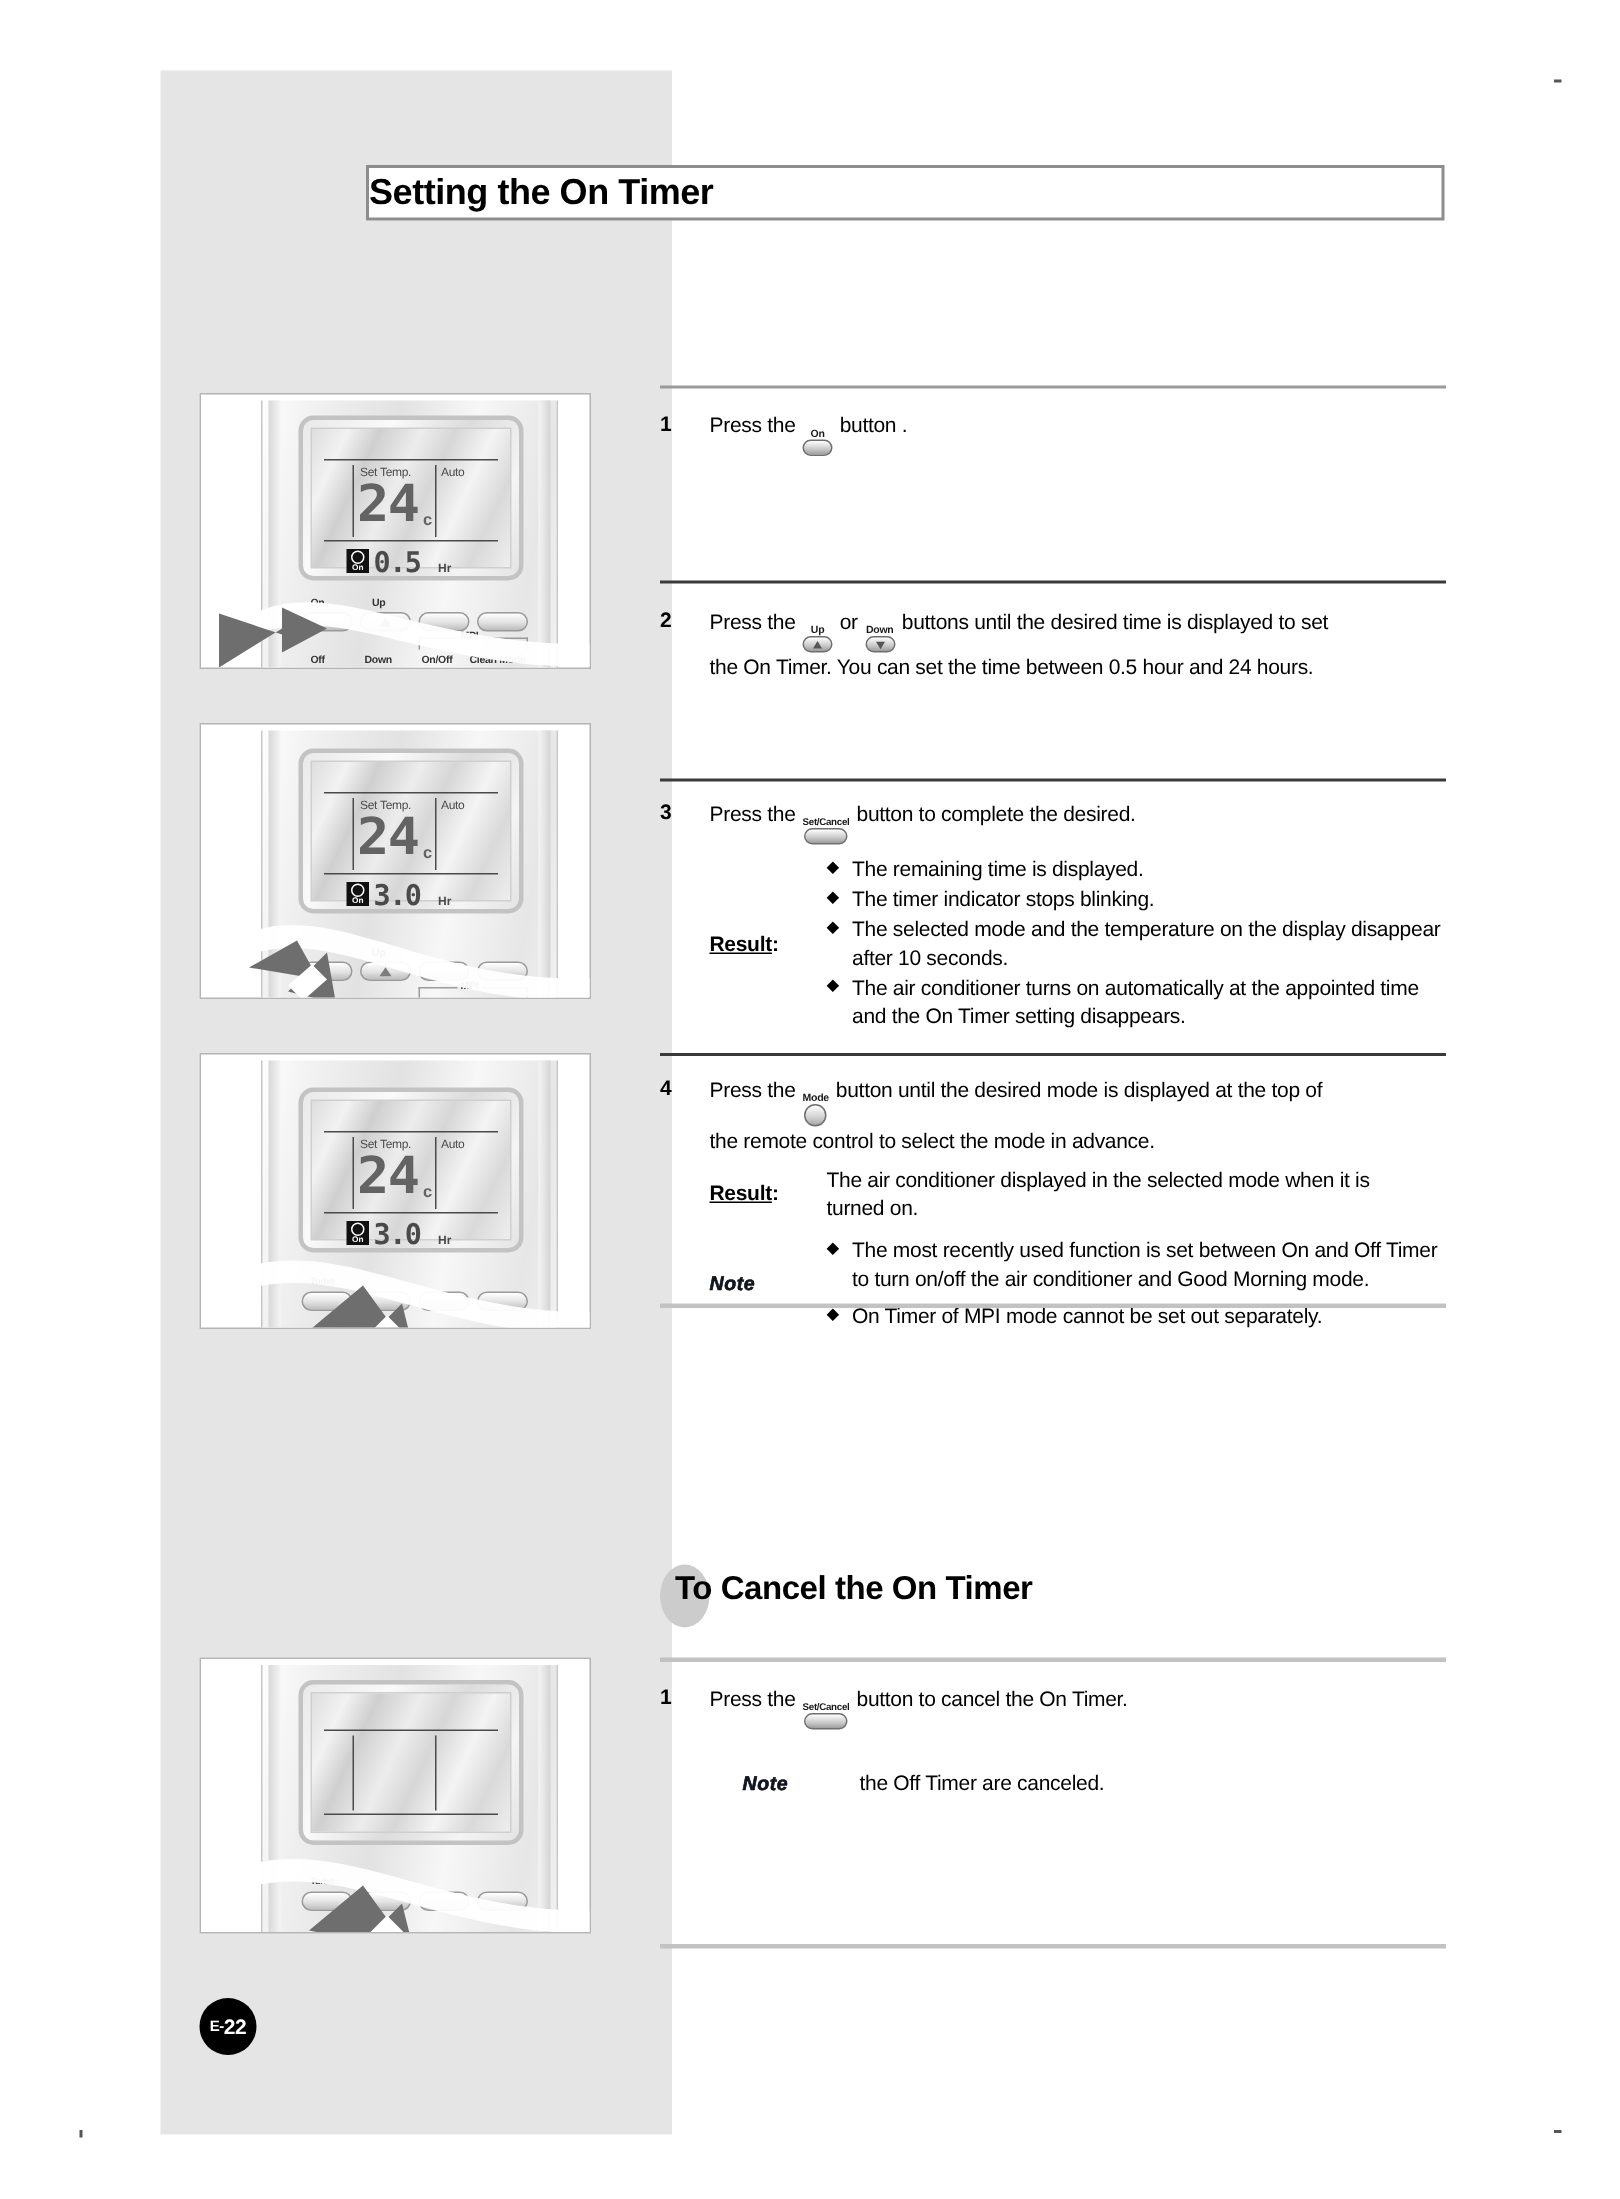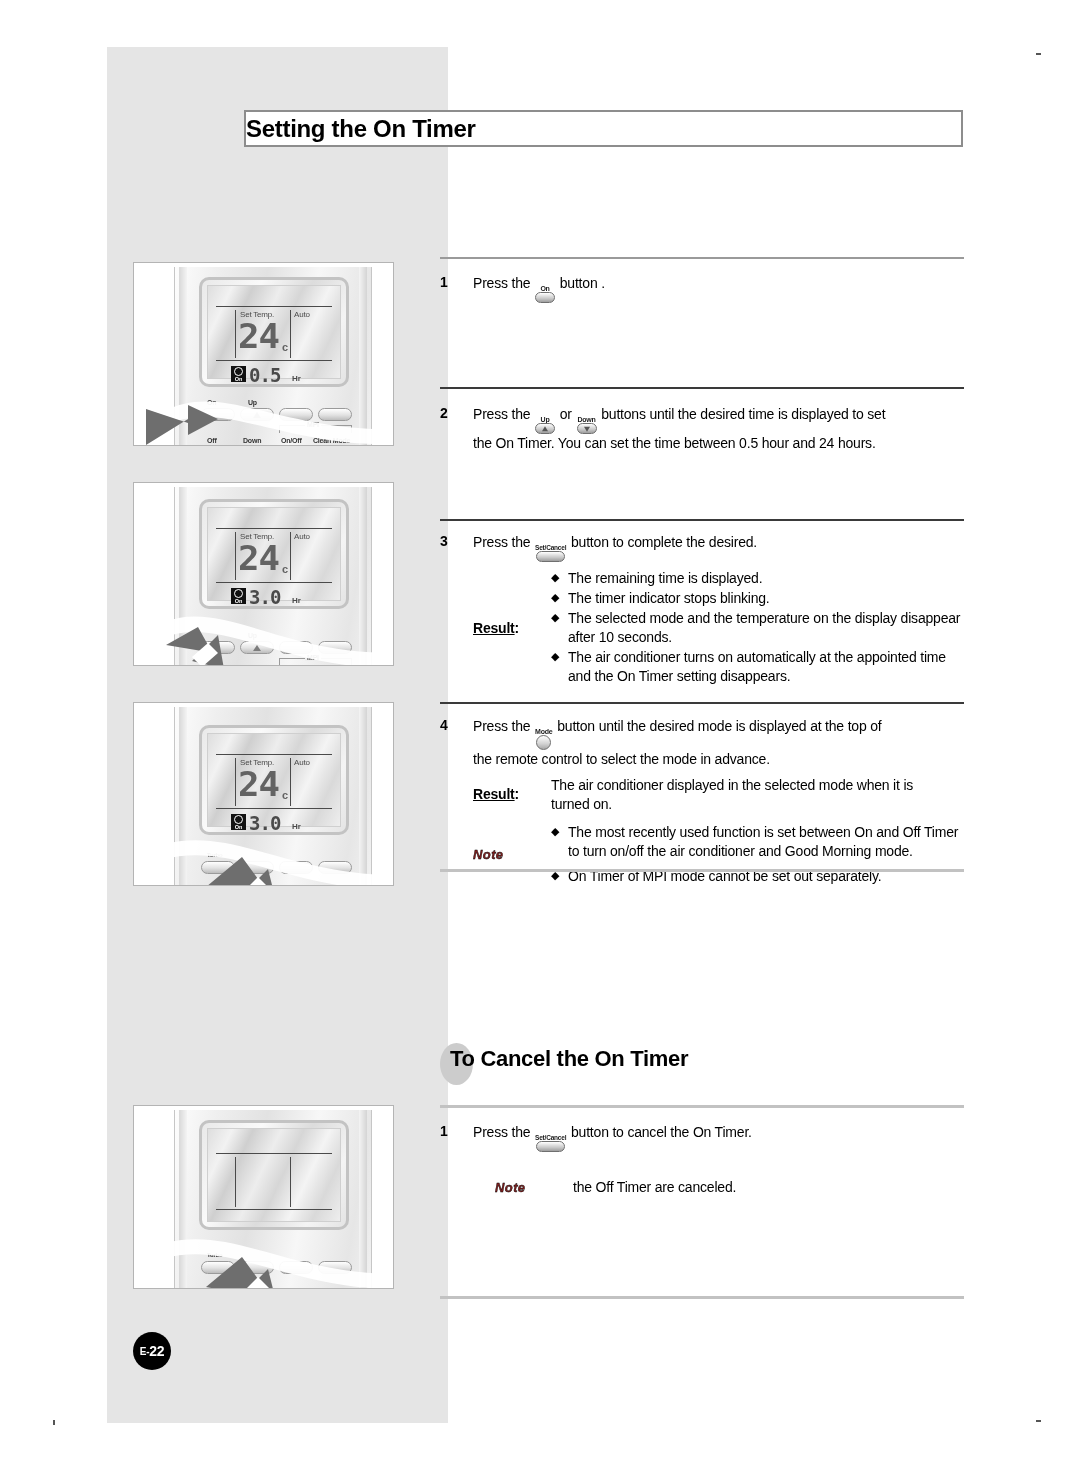--- a/index.html
+++ b/index.html
@@ -65,21 +65,21 @@
   .rowblk .lbl u{text-decoration:underline;}
   .rowblk .cnt{flex:1;font-size:14px;line-height:1.36;}
   .bullet-line{display:flex;align-items:flex-start;margin-bottom:1px;}
   .bullet-line .dia{
     flex:0 0 17px;font-size:11px;line-height:1.55;color:#000;
   }
   .bullet-line .txt{flex:1;letter-spacing:-0.2px;}
 
   .note-label{
     font-size:13px;font-weight:bold;font-style:italic;
-    color:#7f1d1d;
+    color:#0f172a;
     -webkit-text-stroke:0.4px #000;
     letter-spacing:0.4px;
   }
 
   
   .btn-inline{
     display:inline-block;position:relative;vertical-align:-3px;
     margin:0 1px;
   }
   .btn-inline .cap{

